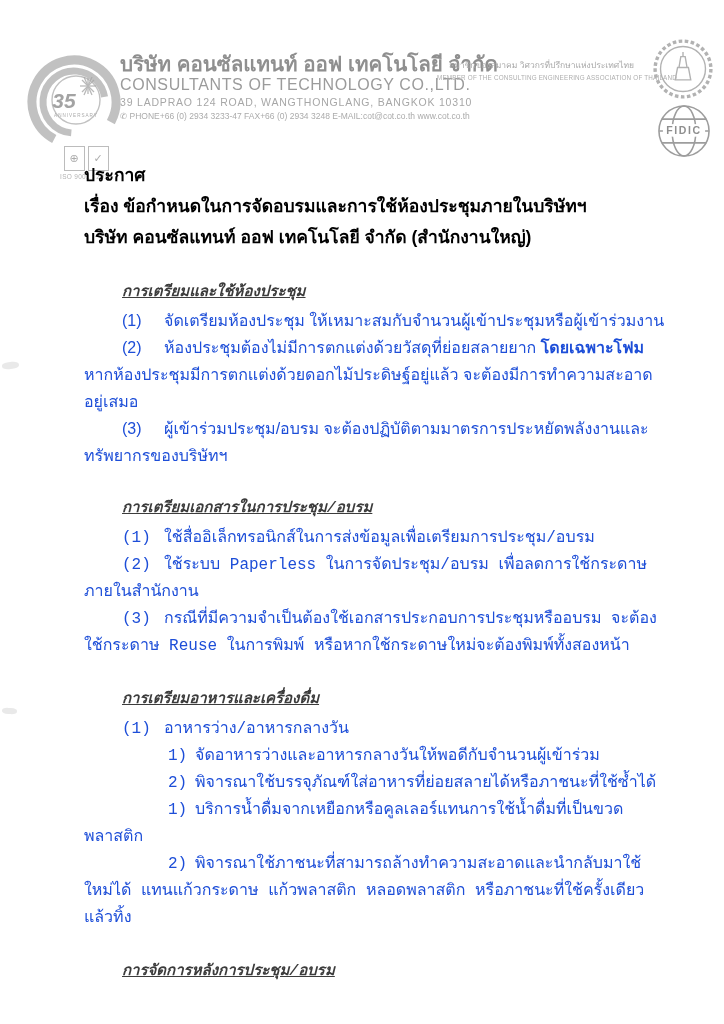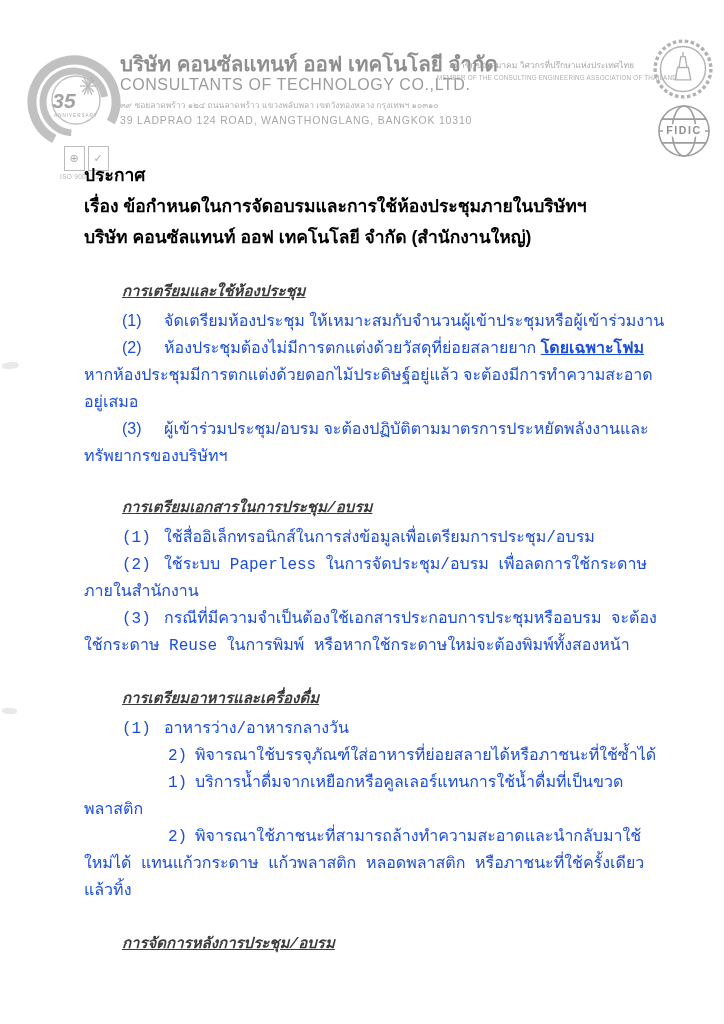--- a/index.html
+++ b/index.html
@@ -42,21 +42,21 @@
                font-size:17.5px;line-height:31px;}
   .section{margin-top:24px;}
   .section.gap-lg{margin-top:26px;font-family:Liberation Mono, monospace;}
   .sec-heading{margin:0 0 3px 38px;font-weight:bold;font-style:italic;
                text-decoration:underline;font-size:15px;line-height:27px;color:#3c3c3c;}
   .item,.subitem{margin:0;font-size:16px;line-height:27px;color:#1d4ed8;}
   .item{text-indent:38px;}
   .item .num{display:inline-block;width:42px;text-indent:0;}
   .subitem{text-indent:84px;}
   .subitem .num{display:inline-block;width:27px;text-indent:0;}
-  .emph{font-weight:bold;text-decoration:underline;}
+  .emph{font-weight:bold;}
   .block-gap{margin-top:16px;}
 </style>
 </head>
 <body>
 
 <div class="page">
 
   <div class="letterhead">
 
     <svg class="anniv-logo" viewBox="0 0 100 112">
@@ -81,22 +81,25 @@
       <div class="iso-boxes">
         <div class="iso-box">⊕</div>
         <div class="iso-box">✓</div>
       </div>
       <div class="iso-label">ISO 9001 : 2015</div>
     </div>
 
     <div class="company-block">
       <div class="company-th">บริษัท คอนซัลแทนท์ ออฟ เทคโนโลยี จำกัด</div>
       <div class="company-en">CONSULTANTS OF TECHNOLOGY CO.,LTD.</div>
-      <div class="addr-th">๓๙ ซอยลาดพร้าว ๑๒๔ ถนนลาดพร้าว แขวงพลับพลา เขตวังทองหลาง กรุงเทพฯ ๑๐๓๑๐</div>
       <div class="addr-en">39  LADPRAO 124  ROAD, WANGTHONGLANG, BANGKOK 10310</div>
+      <div class="contact-line">
+        <span>✆</span>
+        <span>PHONE+66 (0) 2934 3233-47 FAX+66 (0) 2934 3248 E-MAIL:cot@cot.co.th www.cot.co.th</span>
+      </div>
     </div>
 
     <div class="memberships">
       <div class="membership">
         <div class="m-th">สมาชิกของสมาคม วิศวกรที่ปรึกษาแห่งประเทศไทย</div>
         <div class="m-en">MEMBER OF THE CONSULTING ENGINEERING ASSOCIATION OF THAILAND</div>
       </div>
     </div>
 
     <svg class="assoc-seal" viewBox="0 0 40 40">
@@ -141,20 +144,21 @@
     <div class="section gap-lg">
       <h3 class="sec-heading">การเตรียมเอกสารในการประชุม/อบรม</h3>
       <p class="item"><span class="num">(1)</span><span>ใช้สื่ออิเล็กทรอนิกส์ในการส่งข้อมูลเพื่อเตรียมการประชุม/อบรม</span></p>
       <p class="item"><span class="num">(2)</span><span>ใช้ระบบ Paperless  ในการจัดประชุม/อบรม เพื่อลดการใช้กระดาษภายในสำนักงาน</span></p>
       <p class="item"><span class="num">(3)</span><span>กรณีที่มีความจำเป็นต้องใช้เอกสารประกอบการประชุมหรืออบรม จะต้องใช้กระดาษ Reuse ในการพิมพ์ หรือหากใช้กระดาษใหม่จะต้องพิมพ์ทั้งสองหน้า</span></p>
     </div>
 
     <div class="section gap-lg">
       <h3 class="sec-heading">การเตรียมอาหารและเครื่องดื่ม</h3>
       <p class="item"><span class="num">(1)</span><span>อาหารว่าง/อาหารกลางวัน</span></p>
+      <p class="subitem"><span class="num">1)</span><span>จัดอาหารว่างและอาหารกลางวันให้พอดีกับจำนวนผู้เข้าร่วม</span></p>
       <p class="subitem"><span class="num">2)</span><span>พิจารณาใช้บรรจุภัณฑ์ใส่อาหารที่ย่อยสลายได้หรือภาชนะที่ใช้ซ้ำได้</span></p>
       <p class="subitem"><span class="num">1)</span><span>บริการน้ำดื่มจากเหยือกหรือคูลเลอร์แทนการใช้น้ำดื่มที่เป็นขวดพลาสติก</span></p>
       <p class="subitem"><span class="num">2)</span><span>พิจารณาใช้ภาชนะที่สามารถล้างทำความสะอาดและนำกลับมาใช้ใหม่ได้ แทนแก้วกระดาษ แก้วพลาสติก หลอดพลาสติก หรือภาชนะที่ใช้ครั้งเดียวแล้วทิ้ง</span></p>
     </div>
 
     <div class="section gap-lg">
       <h3 class="sec-heading">การจัดการหลังการประชุม/อบรม</h3>
 
     </div>
 

